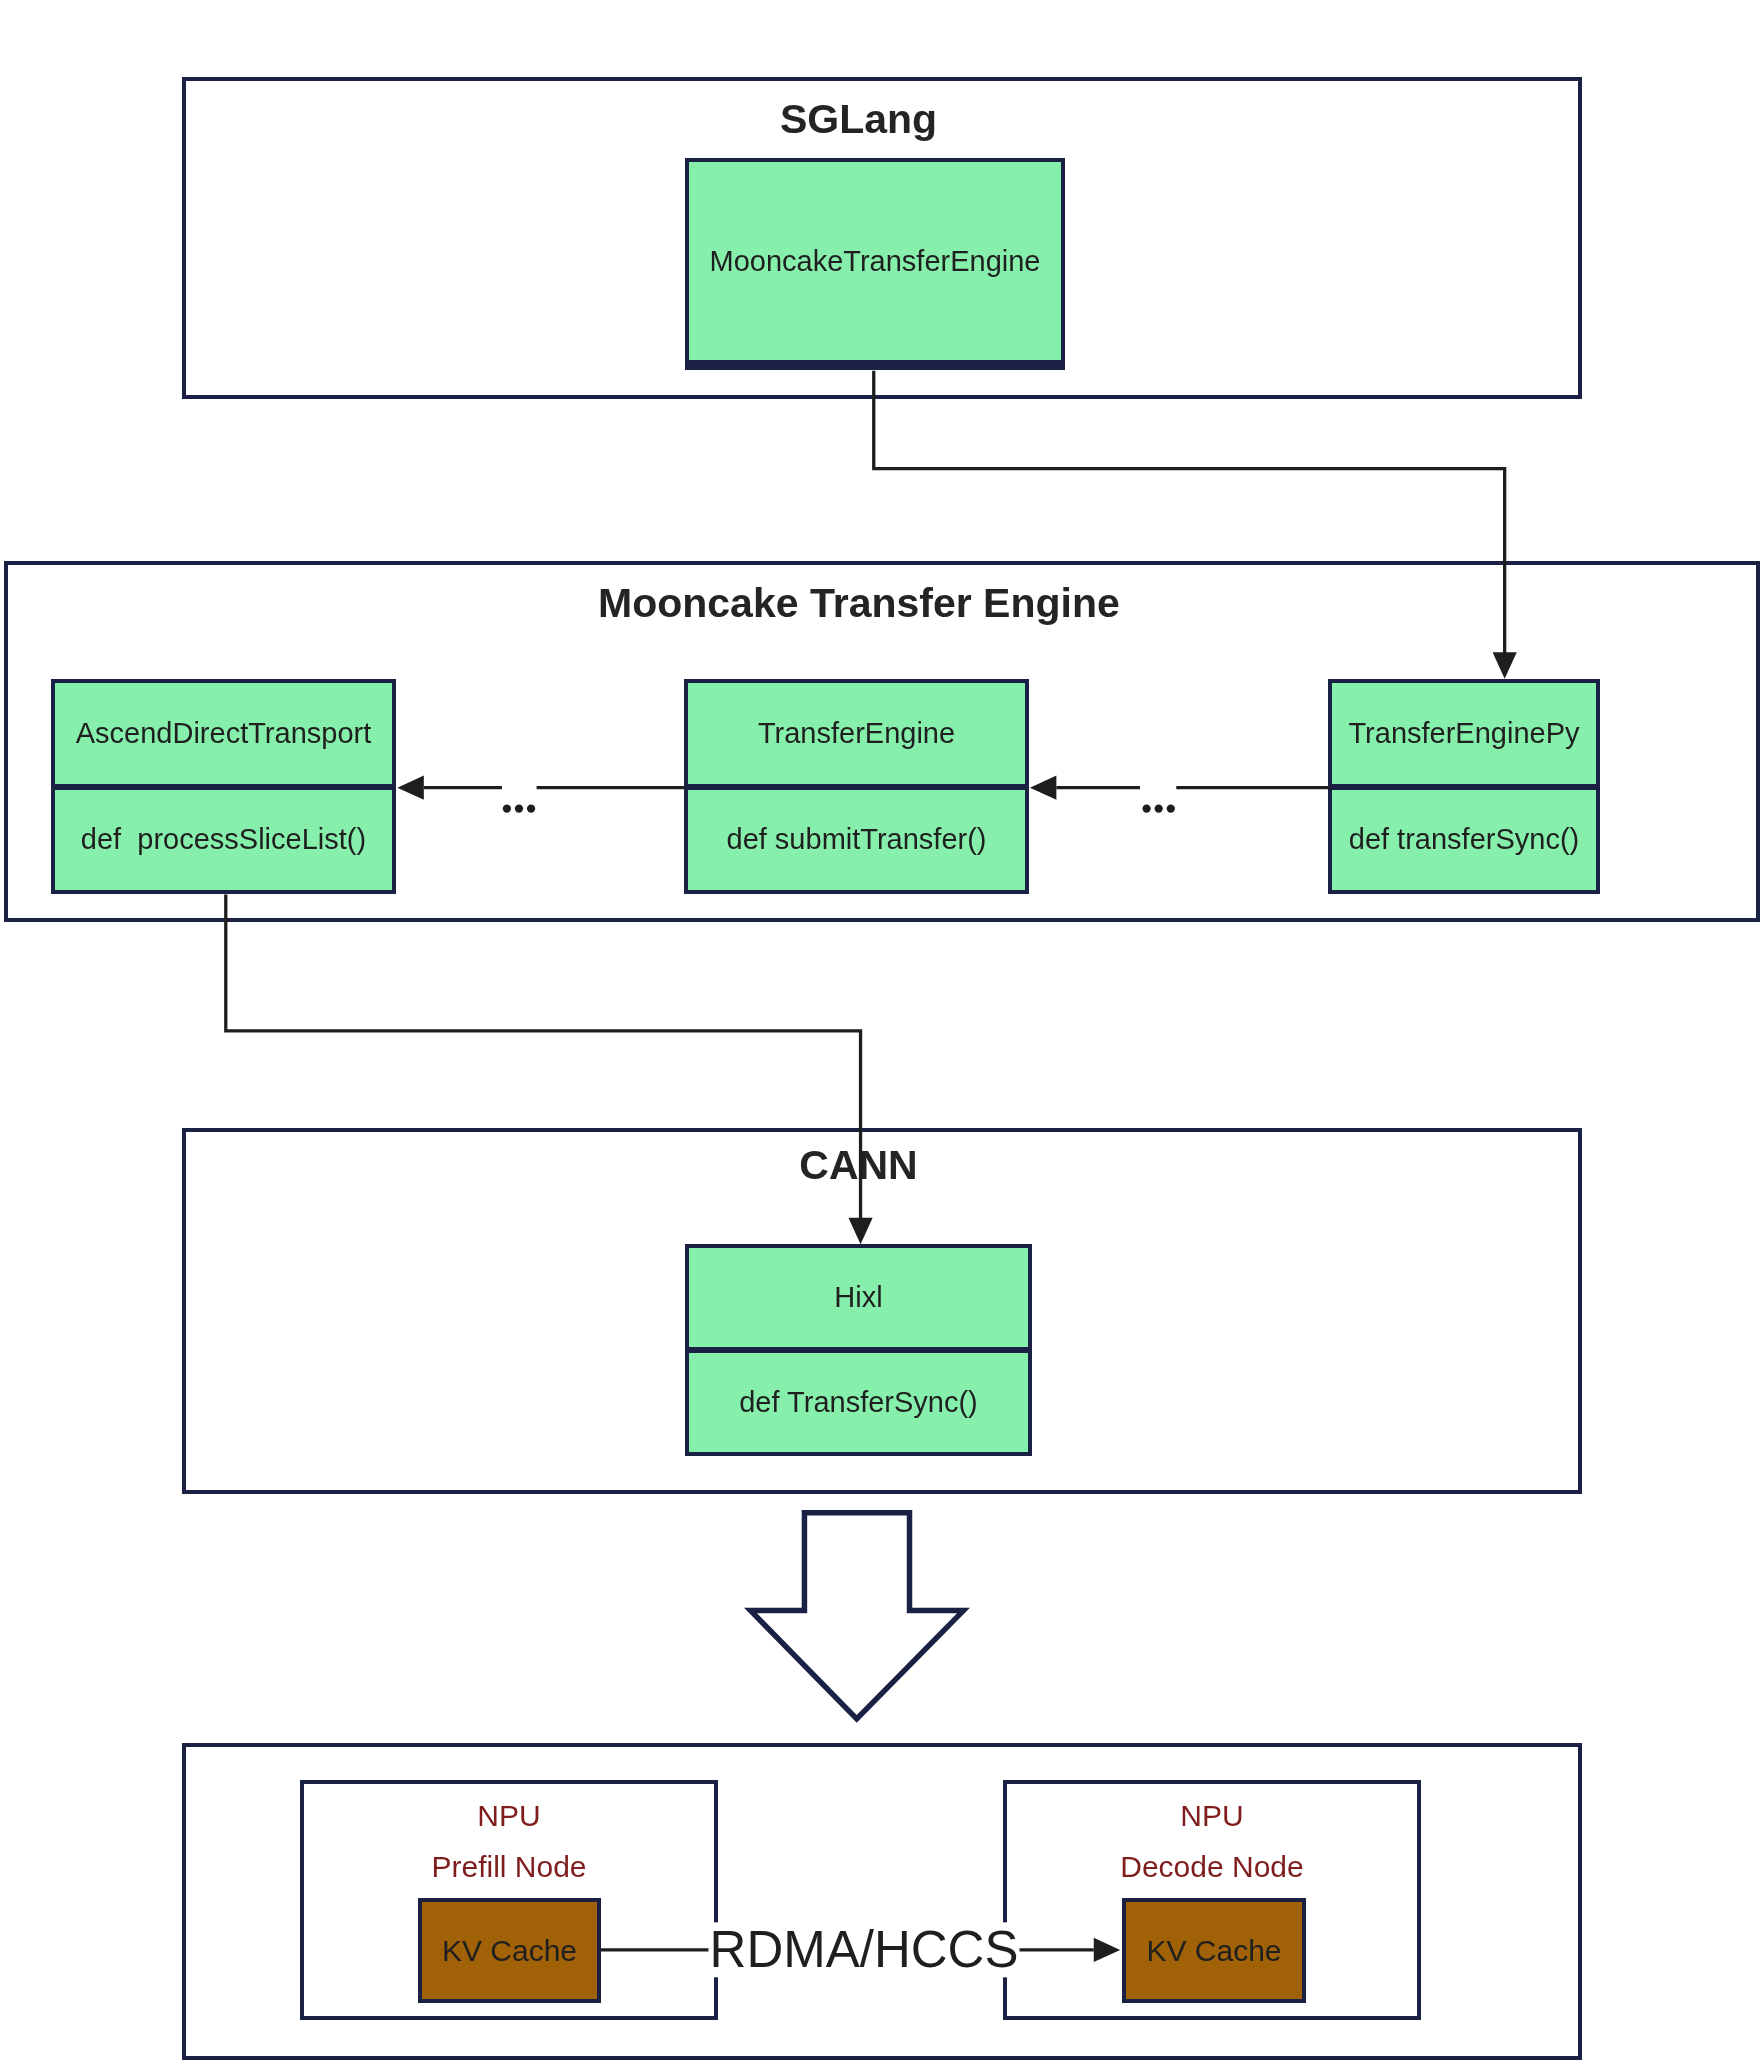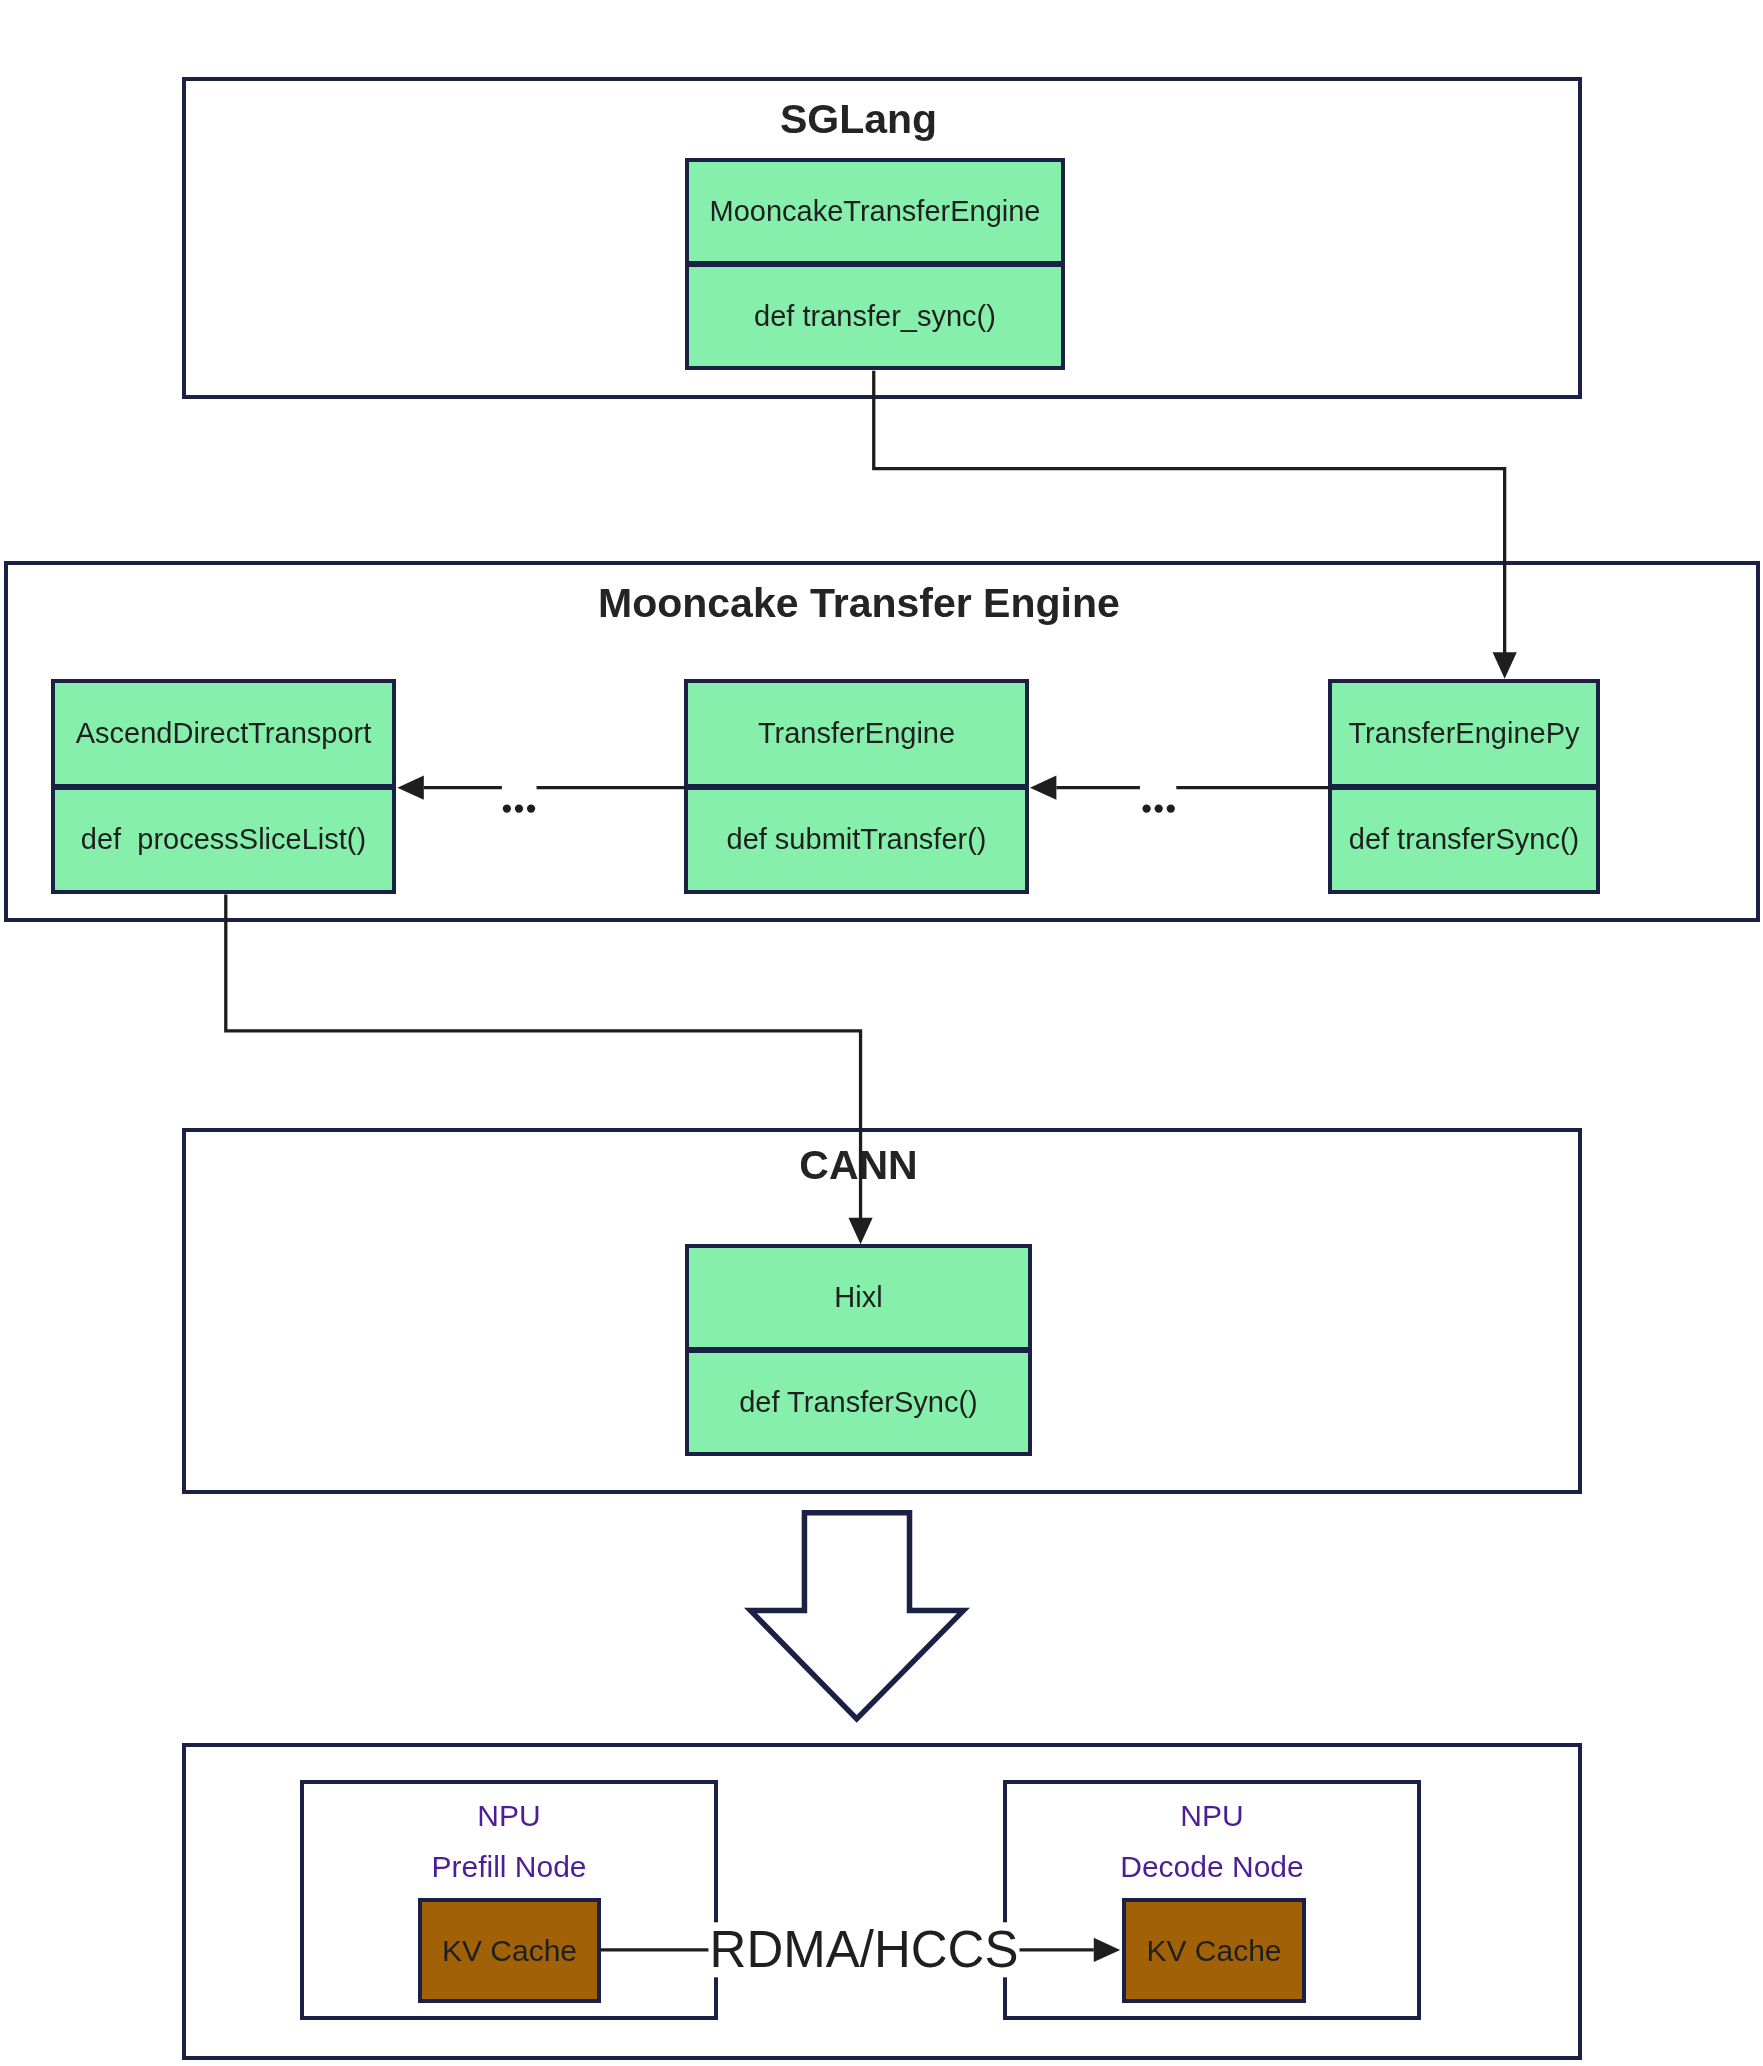--- a/index.html
+++ b/index.html
@@ -52,21 +52,21 @@
     border:4.4px solid #1a2144;
     background:#ffffff;
     box-sizing:border-box;
     text-align:center;
     z-index:3;
     padding-top:5.5px;
   }
   .npu .npu-line{
     font-size:30px;
     line-height:51px;
-    color:#4c1d95;
+    color:#7f1d1d;
   }
   .kv{
     position:absolute;
     border:4.4px solid #1a2144;
     background:#a16207;
     box-sizing:border-box;
     display:flex;align-items:center;justify-content:center;
     font-size:30px;
     color:#1f1f1f;
     z-index:4;
@@ -94,23 +94,20 @@
 <body>
 
 <div id="canvas">
 
   <div class="container" style="left:182px;top:77px;width:1400px;height:322px;"></div>
   <div class="section-title" style="left:182px;top:94px;width:1353px;">SGLang</div>
 
   <div class="uml" style="left:685px;top:158px;width:380px;height:212px;">
     <div class="compartment name">
       <span>MooncakeTransferEngine</span>
-    </div>
-    <div class="compartment">
-      <span>def transfer_sync()</span>
     </div>
   </div>
 
   <div class="container" style="left:4.4px;top:561px;width:1756px;height:361px;"></div>
   <div class="section-title" style="left:4.4px;top:578px;width:1709px;">Mooncake Transfer Engine</div>
 
   <div class="uml" style="left:684px;top:679px;width:345px;height:215px;">
     <div class="compartment name">
       <span>TransferEngine</span>
     </div>

